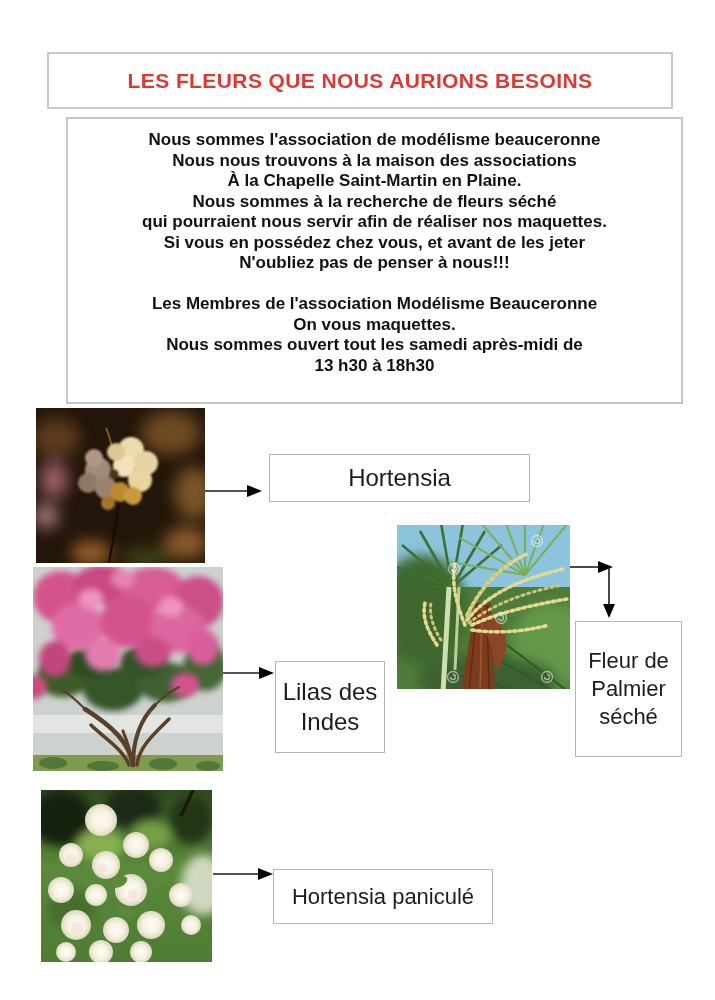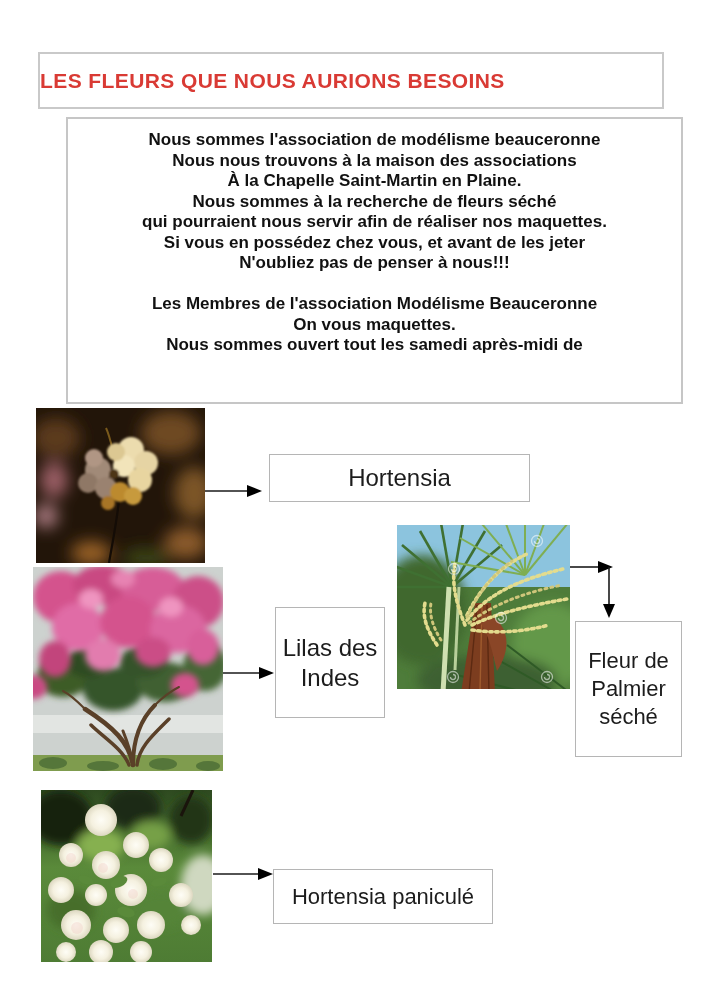--- a/index.html
+++ b/index.html
@@ -1,37 +1,37 @@
 <!DOCTYPE html>
 <html><head>
 <meta charset="utf-8">
 <style>
   html,body{margin:0;padding:0;background:#ffffff;}
   .page{position:relative;width:715px;height:1000px;background:#ffffff;overflow:hidden;
         font-family:"Liberation Sans", sans-serif;color:#111;}
   
-  .title-box{position:absolute;left:38px;top:52px;width:626px;height:57px;box-sizing:border-box;
-             border:2px solid #c9c9c9;display:flex;align-items:center;}
+  .title-box{position:absolute;left:47px;top:52px;width:626px;height:57px;box-sizing:border-box;
+             border:2px solid #c9c9c9;display:flex;align-items:center;justify-content:center;}
   .title-text{color:#d93a34;font-weight:bold;font-size:21px;letter-spacing:.4px;}
   
   .intro-box{position:absolute;left:46px;top:117px;width:617px;height:287px;box-sizing:border-box;
              border:2px solid #c6c6c6;padding-top:11px;text-align:center;margin-left:20px;}
   .intro-line{font-weight:bold;font-size:17px;line-height:20.5px;height:20.5px;white-space:nowrap;}
   
   .photo{position:absolute;overflow:hidden;}
   .photo svg{display:block;}
   .photo1{left:36px;top:408px;width:169px;height:155px;}
   .photo2{left:33px;top:567px;width:190px;height:204px;}
   .photo3{left:397px;top:525px;width:173px;height:168px;}
   .photo4{left:41px;top:790px;width:171px;height:172px;}
   
   .label-box{position:absolute;box-sizing:border-box;border:1.5px solid #b5b5b5;background:#fff;
              display:flex;align-items:center;justify-content:center;text-align:center;color:#1c1c1c;}
   .lb1{left:269px;top:454px;width:261px;height:48px;font-size:24px;text-align:center;}
-  .lb2{left:275px;top:607px;width:110px;height:111px;font-size:24px;line-height:30px;padding:0 6px;text-align:center;}
+  .lb2{left:275px;top:661px;width:110px;height:92px;font-size:24px;line-height:30px;padding:0 6px;text-align:center;}
   .lb3{left:575px;top:621px;width:107px;height:136px;font-size:22px;line-height:28px;padding:0 6px;}
   .lb4{left:273px;top:848px;width:220px;height:55px;font-size:22px;margin-top:21px;}
   
   .arrow{position:absolute;}
   .ar1{left:205px;top:484px;}
   .ar2{left:223px;top:666px;}
   .ar3a{left:570px;top:560px;}
   .ar3b{left:602px;top:567px;}
   .ar4{left:213px;top:867px;}
 </style>
@@ -49,20 +49,21 @@
     <div class="intro-line">Nous nous trouvons à la maison des associations</div>
     <div class="intro-line">À la Chapelle Saint-Martin en Plaine.</div>
     <div class="intro-line">Nous sommes à la recherche de fleurs séché</div>
     <div class="intro-line">qui pourraient nous servir afin de réaliser nos maquettes.</div>
     <div class="intro-line">Si vous en possédez chez vous, et avant de les jeter</div>
     <div class="intro-line">N'oubliez pas de penser à nous!!!</div>
     <div class="intro-line"></div>
     <div class="intro-line">Les Membres de l'association Modélisme Beauceronne</div>
     <div class="intro-line">On vous maquettes.</div>
     <div class="intro-line">Nous sommes ouvert tout les samedi après-midi de</div>
+    <div class="intro-line">13 h30 à 18h30</div>
   </div>
 
   <div class="photo photo1">
     <svg width="169" height="155" viewBox="0 0 169 155">
       <defs>
         <filter id="pb8" x="-60%" y="-60%" width="220%" height="220%">
             <feGaussianBlur stdDeviation="8"></feGaussianBlur>
           </filter>
         <filter id="pb1" x="-40%" y="-40%" width="180%" height="180%">
             <feGaussianBlur stdDeviation="1.2"></feGaussianBlur>

